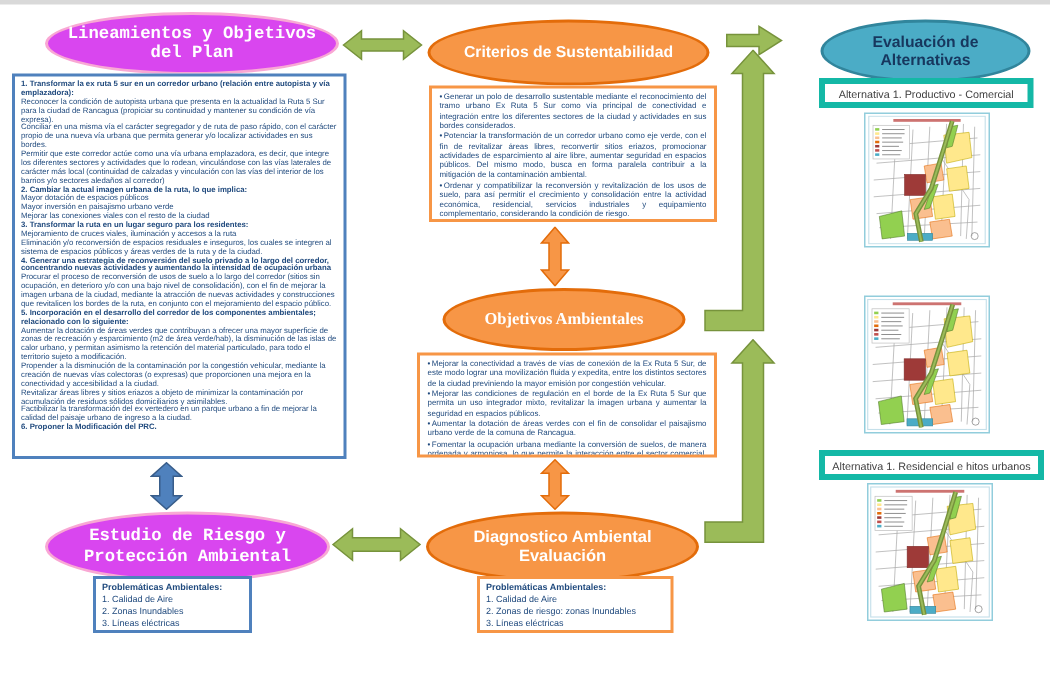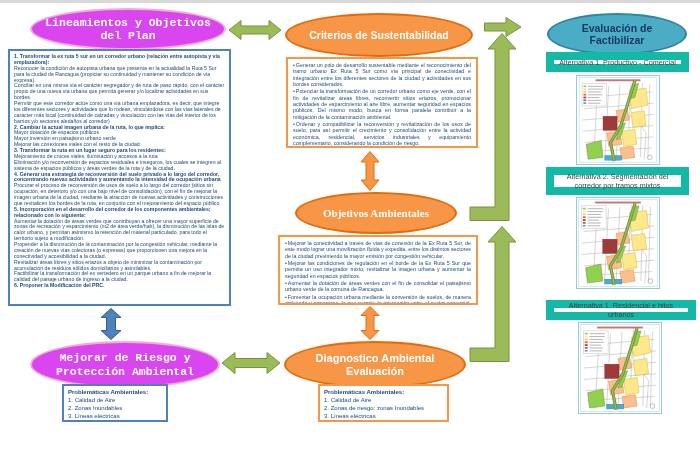--- a/index.html
+++ b/index.html
@@ -22,21 +22,21 @@
   .leftbox p{margin:0;}
   .leftbox p.bold{font-weight:bold;}
   .bulletbox{padding:3px 5px;font-size:5.3px;line-height:1.2;text-align:justify;}
   .bulletbox p{margin:0 0 1px 0;}
   .bulletbox p.bullet:before{content:"\2022";margin-right:1px;}
   .probbox{padding:2px 4px;font-size:6px;line-height:1.35;}
   .probbox .ptitle{font-weight:bold;margin:0;}
   .probbox p{margin:0;}
 
   
-  .altlabel{position:absolute;background:#ffffff;border:8px solid #14b8a6;box-sizing:border-box;
+  .altlabel{position:absolute;background:#ffffff;border:4px solid #14b8a6;box-sizing:border-box;
             display:flex;align-items:center;justify-content:center;text-align:center;
             font-size:7.2px;color:#3f3f3f;line-height:1.25;padding:1px 4px;}
   .mapframe{position:absolute;border:1px solid #92cddc;background:#ffffff;box-sizing:border-box;padding:1px;}
   .mapframe svg{display:block;width:100%;height:100%;}
 
   .arrow{position:absolute;}
   .arrow svg{display:block;}
 </style>
 </head>
 <body>
@@ -46,29 +46,29 @@
 
   <div class="ellipse blue" style="left:30px;top:8px;width:196px;height:42px;font-size:11.5px;">
     <span>Lineamientos y Objetivos del Plan</span>
   </div>
 
   <div class="ellipse orange" style="left:285px;top:13px;width:188px;height:44px;font-size:10.5px;">
     <span>Criterios de Sustentabilidad</span>
   </div>
 
   <div class="ellipse teal" style="left:547px;top:13px;width:140px;height:42px;font-size:10.5px;">
-    <span>Evaluación de Factibilizar</span>
+    <span>Evaluación de Alternativas</span>
   </div>
 
   <div class="ellipse orange" style="left:295px;top:192px;width:162px;height:42px;font-size:11px;font-family:Liberation Serif, serif;">
     <span>Objetivos Ambientales</span>
   </div>
 
   <div class="ellipse blue" style="left:30px;top:341px;width:190px;height:47px;font-size:11.5px;">
-    <span>Mejorar de Riesgo y Protección Ambiental</span>
+    <span>Estudio de Riesgo y Protección Ambiental</span>
   </div>
 
   <div class="ellipse orange" style="left:284px;top:341px;width:182px;height:47px;font-size:11px;">
     <span>Diagnostico Ambiental Evaluación</span>
   </div>
 
   <div class="arrow" style="left:228px;top:19px;">
     <svg width="54" height="22" viewBox="0 0 54 22">
       <polygon points="1,11 13,1.5 13,7 41,7 41,1.5 53,11 41,20.5 41,15 13,15 13,20.5" fill="#9bbb59" stroke="#77933c" stroke-width="1"></polygon>
     </svg>
@@ -171,23 +171,20 @@
 
   <div class="altlabel" style="left:546px;top:52px;width:143px;height:20px;">
     <span>Alternativa 1. Productivo - Comercial</span>
   </div>
   <div class="mapframe" style="left:576px;top:75px;width:84px;height:90px;">
     <svg viewBox="0 0 84 92">
         <use href="#mapthumb"></use>
       </svg>
   </div>
 
-  <div class="altlabel" style="left:546px;top:167px;width:143px;height:28px;">
-    <span>Alternativa 2. Segmentación del corredor por tramos mixtos</span>
-  </div>
   <div class="mapframe" style="left:576px;top:197px;width:84px;height:92px;">
     <svg viewBox="0 0 84 92">
         <use href="#mapthumb"></use>
       </svg>
   </div>
 
   <div class="altlabel" style="left:546px;top:300px;width:150px;height:20px;">
     <span>Alternativa 1. Residencial e hitos urbanos</span>
   </div>
   <div class="mapframe" style="left:578px;top:322px;width:84px;height:92px;">

